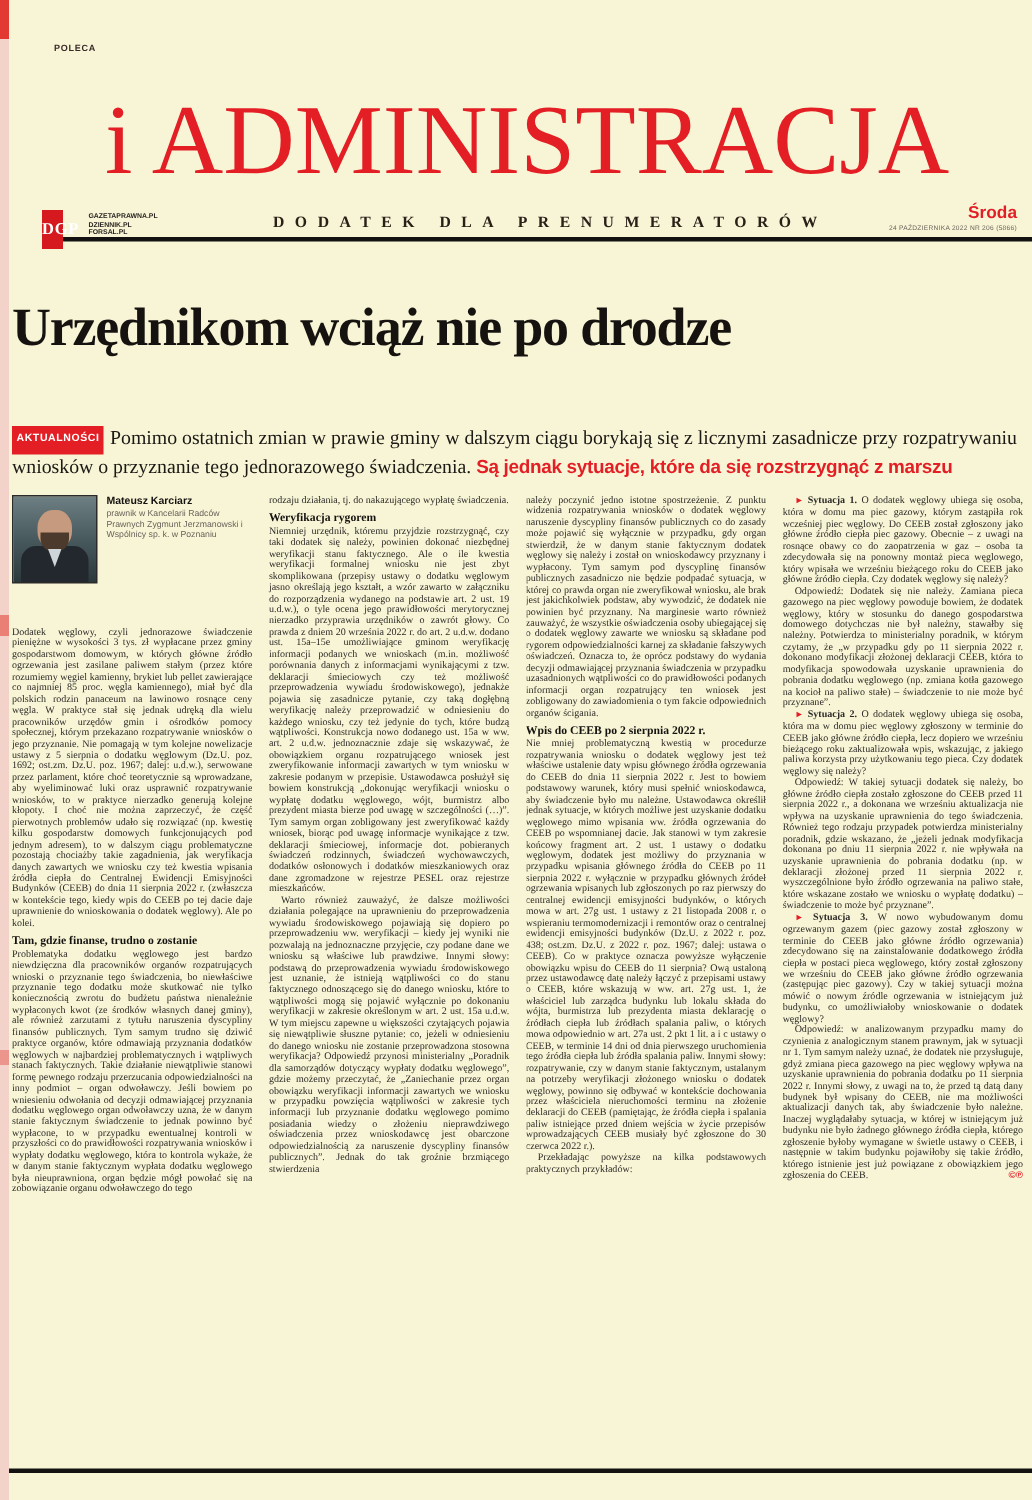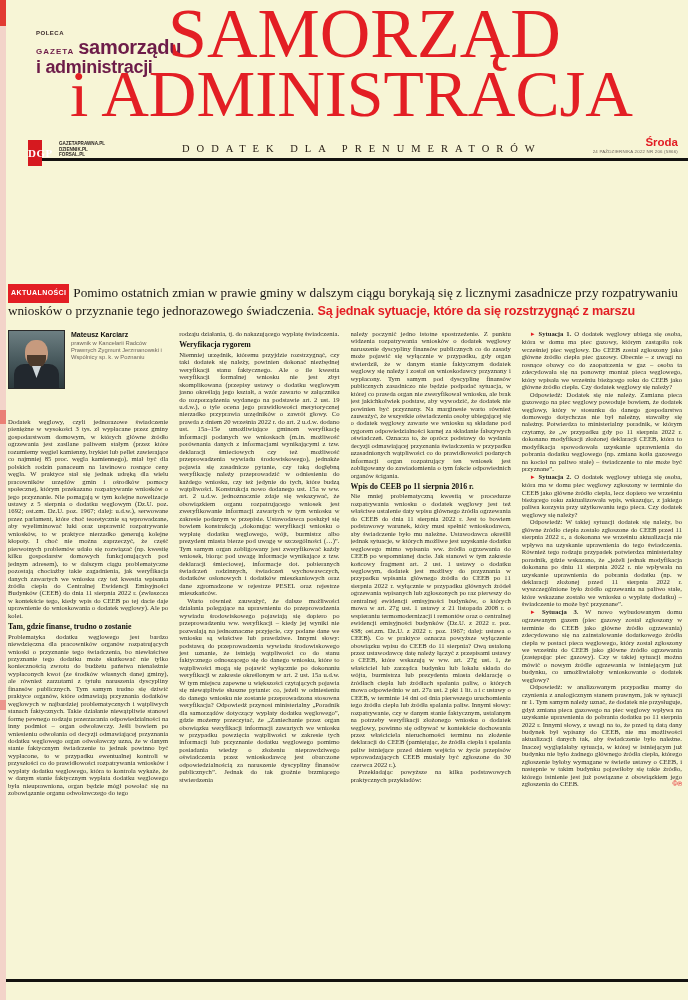--- a/index.html
+++ b/index.html
@@ -15,21 +15,21 @@
   .poleca{position:absolute;left:36px;top:30px;font-family:"Liberation Sans",sans-serif;
     font-size:6px;font-weight:bold;color:#3a2a2a;letter-spacing:.5px;}
   .gsia{position:absolute;left:36px;top:37px;color:#6d1c49;line-height:1;}
   .gsia .row1{display:flex;align-items:baseline;gap:4px;}
   .gsia .gaz{font-family:"Liberation Sans",sans-serif;font-size:8px;font-weight:bold;letter-spacing:1px;}
   .gsia .big{font-family:"Liberation Sans",sans-serif;font-weight:bold;font-size:20px;letter-spacing:-.3px;}
   .gsia .big2{font-family:"Liberation Sans",sans-serif;font-weight:bold;font-size:18px;letter-spacing:-.3px;margin-top:1px;}
   .title1,.title2{position:absolute;color:#e31e24;font-family:"Liberation Serif",serif;font-weight:400;white-space:nowrap;}
   .title1{left:168px;top:2px;font-size:70px;line-height:64px;letter-spacing:0px;}
   .title2{left:70px;top:62px;font-size:66px;line-height:64px;letter-spacing:0px;}
-  .tagline{position:absolute;left:182px;top:143px;font-size:10.5px;font-weight:normal;color:#2a2018;
+  .tagline{position:absolute;left:182px;top:143px;font-size:10.5px;font-weight:bold;color:#2a2018;
     letter-spacing:7px;white-space:nowrap;}
   .hrule{position:absolute;left:30px;right:0;top:158px;height:3px;background:#141210;}
   .dgp{position:absolute;left:28px;top:140px;width:14px;height:26px;background:#d6191f;z-index:2;
     display:flex;align-items:center;justify-content:flex-start;}
   .dgp span{color:#fff;font-family:"Liberation Serif",serif;font-weight:bold;font-size:11px;letter-spacing:.5px;}
   .dgp-sites{position:absolute;left:59px;top:141px;z-index:2;font-family:"Liberation Sans",sans-serif;
     font-size:4.6px;font-weight:bold;color:#241f1c;line-height:5.6px;}
   .day{position:absolute;right:10px;top:136px;color:#e31e24;font-family:"Liberation Sans",sans-serif;
     font-weight:bold;font-size:11.5px;text-align:right;}
   .issue{position:absolute;right:10px;top:149px;color:#6a625c;font-family:"Liberation Sans",sans-serif;
@@ -67,44 +67,36 @@
 <body>
 
 <div class="edge">
   <div class="seg" style="top:0;height:26px;"></div>
   <div class="seg" style="top:410px;height:14px;opacity:.55;"></div>
   <div class="seg" style="top:700px;height:10px;opacity:.4;"></div>
 </div>
 
 <div class="masthead">
   <div class="poleca">POLECA</div>
-  <div class="gsia">
-    <div class="row1">
-      <span class="gaz">GAZETA</span>
-      <span class="big">samorządu</span>
-    </div>
-    <div class="big2">i administracji</div>
-  </div>
-  <div class="title1">SAMORZĄD</div>
   <div class="title2">i ADMINISTRACJA</div>
   <div class="tagline">DODATEK DLA PRENUMERATORÓW</div>
   <div class="hrule"></div>
   <div class="dgp">
       <span>DGP</span>
     </div>
   <div class="dgp-sites">
     <div>GAZETAPRAWNA.PL</div>
     <div>DZIENNIK.PL</div>
     <div>FORSAL.PL</div>
   </div>
   <div class="day">Środa</div>
   <div class="issue">24 PAŹDZIERNIKA 2022 NR 206 (5866)</div>
 </div>
 
-<h1 class="headline"><br></h1>
+<h1 class="headline"><span>Urzędnikom wciąż nie po drodze</span><br></h1>
 
 <p class="lead"><span class="tag">AKTUALNOŚCI</span><span>Pomimo ostatnich zmian w prawie gminy w dalszym ciągu borykają się z licznymi zasadnicze przy rozpatrywaniu wniosków o przyznanie tego jednorazowego świadczenia. </span><span class="hl">Są jednak sytuacje, które da się rozstrzygnąć z marszu</span></p>
 
 <div class="cols">
     <div class="col">
       <div id="author-card" class="author">
   <div class="photo">
     <div class="body"></div>
           <div class="head"></div>
           <div class="beard"></div>
@@ -120,21 +112,21 @@
       <p class="bp">Problematyka dodatku węglowego jest bardzo niewdzięczna dla pracowników organów rozpatrujących wnioski o przyznanie tego świadczenia, bo niewłaściwe przyznanie tego dodatku może skutkować nie tylko koniecznością zwrotu do budżetu państwa nienależnie wypłaconych kwot (ze środków własnych danej gminy), ale również zarzutami z tytułu naruszenia dyscypliny finansów publicznych. Tym samym trudno się dziwić praktyce organów, które odmawiają przyznania dodatków węglowych w najbardziej problematycznych i wątpliwych stanach faktycznych. Takie działanie niewątpliwie stanowi formę pewnego rodzaju przerzucania odpowiedzialności na inny podmiot – organ odwoławczy. Jeśli bowiem po wniesieniu odwołania od decyzji odmawiającej przyznania dodatku węglowego organ odwoławczy uzna, że w danym stanie faktycznym świadczenie to jednak powinno być wypłacone, to w przypadku ewentualnej kontroli w przyszłości co do prawidłowości rozpatrywania wniosków i wypłaty dodatku węglowego, która to kontrola wykaże, że w danym stanie faktycznym wypłata dodatku węglowego była nieuprawniona, organ będzie mógł powołać się na zobowiązanie organu odwoławczego do tego</p>
     </div>
     <div class="col">
       <p class="bp">rodzaju działania, tj. do nakazującego wypłatę świadczenia.</p>
       <h3>Weryfikacja rygorem</h3>
       <p class="bp">Niemniej urzędnik, któremu przyjdzie rozstrzygnąć, czy taki dodatek się należy, powinien dokonać niezbędnej weryfikacji stanu faktycznego. Ale o ile kwestia weryfikacji formalnej wniosku nie jest zbyt skomplikowana (przepisy ustawy o dodatku węglowym jasno określają jego kształt, a wzór zawarto w załączniku do rozporządzenia wydanego na podstawie art. 2 ust. 19 u.d.w.), o tyle ocena jego prawidłowości merytorycznej nierzadko przyprawia urzędników o zawrót głowy. Co prawda z dniem 20 września 2022 r. do art. 2 u.d.w. dodano ust. 15a–15e umożliwiające gminom weryfikację informacji podanych we wnioskach (m.in. możliwość porównania danych z informacjami wynikającymi z tzw. deklaracji śmieciowych czy też możliwość przeprowadzenia wywiadu środowiskowego), jednakże pojawia się zasadnicze pytanie, czy taką dogłębną weryfikację należy przeprowadzić w odniesieniu do każdego wniosku, czy też jedynie do tych, które budzą wątpliwości. Konstrukcja nowo dodanego ust. 15a w ww. art. 2 u.d.w. jednoznacznie zdaje się wskazywać, że obowiązkiem organu rozpatrującego wniosek jest zweryfikowanie informacji zawartych w tym wniosku w zakresie podanym w przepisie. Ustawodawca posłużył się bowiem konstrukcją „dokonując weryfikacji wniosku o wypłatę dodatku węglowego, wójt, burmistrz albo prezydent miasta bierze pod uwagę w szczególności (…)”. Tym samym organ zobligowany jest zweryfikować każdy wniosek, biorąc pod uwagę informacje wynikające z tzw. deklaracji śmieciowej, informacje dot. pobieranych świadczeń rodzinnych, świadczeń wychowawczych, dodatków osłonowych i dodatków mieszkaniowych oraz dane zgromadzone w rejestrze PESEL oraz rejestrze mieszkańców.</p>
       <p class="bp ind">Warto również zauważyć, że dalsze możliwości działania polegające na uprawnieniu do przeprowadzenia wywiadu środowiskowego pojawiają się dopiero po przeprowadzeniu ww. weryfikacji – kiedy jej wyniki nie pozwalają na jednoznaczne przyjęcie, czy podane dane we wniosku są właściwe lub prawdziwe. Innymi słowy: podstawą do przeprowadzenia wywiadu środowiskowego jest uznanie, że istnieją wątpliwości co do stanu faktycznego odnoszącego się do danego wniosku, które to wątpliwości mogą się pojawić wyłącznie po dokonaniu weryfikacji w zakresie określonym w art. 2 ust. 15a u.d.w. W tym miejscu zapewne u większości czytających pojawia się niewątpliwie słuszne pytanie: co, jeżeli w odniesieniu do danego wniosku nie zostanie przeprowadzona stosowna weryfikacja? Odpowiedź przynosi ministerialny „Poradnik dla samorządów dotyczący wypłaty dodatku węglowego”, gdzie możemy przeczytać, że „Zaniechanie przez organ obowiązku weryfikacji informacji zawartych we wniosku w przypadku powzięcia wątpliwości w zakresie tych informacji lub przyznanie dodatku węglowego pomimo posiadania wiedzy o złożeniu nieprawdziwego oświadczenia przez wnioskodawcę jest obarczone odpowiedzialnością za naruszenie dyscypliny finansów publicznych”. Jednak do tak groźnie brzmiącego stwierdzenia</p>
     </div>
     <div class="col">
       <p class="bp">należy poczynić jedno istotne spostrzeżenie. Z punktu widzenia rozpatrywania wniosków o dodatek węglowy naruszenie dyscypliny finansów publicznych co do zasady może pojawić się wyłącznie w przypadku, gdy organ stwierdził, że w danym stanie faktycznym dodatek węglowy się należy i został on wnioskodawcy przyznany i wypłacony. Tym samym pod dyscyplinę finansów publicznych zasadniczo nie będzie podpadać sytuacja, w której co prawda organ nie zweryfikował wniosku, ale brak jest jakichkolwiek podstaw, aby wywodzić, że dodatek nie powinien być przyznany. Na marginesie warto również zauważyć, że wszystkie oświadczenia osoby ubiegającej się o dodatek węglowy zawarte we wniosku są składane pod rygorem odpowiedzialności karnej za składanie fałszywych oświadczeń. Oznacza to, że oprócz podstawy do wydania decyzji odmawiającej przyznania świadczenia w przypadku uzasadnionych wątpliwości co do prawidłowości podanych informacji organ rozpatrujący ten wniosek jest zobligowany do zawiadomienia o tym fakcie odpowiednich organów ścigania.</p>
-      <h3>Wpis do CEEB po 11 sierpnia 2016 r.</h3>
+      <h3>Wpis do CEEB po 2 sierpnia 2022 r.</h3>
       <p class="bp">Nie mniej problematyczną kwestią w procedurze rozpatrywania wniosku o dodatek węglowy jest też właściwe ustalenie daty wpisu głównego źródła ogrzewania do CEEB do dnia 11 sierpnia 2022 r. Jest to bowiem podstawowy warunek, który musi spełnić wnioskodawca, aby świadczenie było mu należne. Ustawodawca określił jednak sytuacje, w których możliwe jest uzyskanie dodatku węglowego mimo wpisania ww. źródła ogrzewania do CEEB po wspomnianej dacie. Jak stanowi w tym zakresie końcowy fragment art. 2 ust. 1 ustawy o dodatku węglowym, dodatek jest możliwy do przyznania w przypadku wpisania głównego źródła do CEEB po 11 sierpnia 2022 r. wyłącznie w przypadku głównych źródeł ogrzewania wpisanych lub zgłoszonych po raz pierwszy do centralnej ewidencji emisyjności budynków, o których mowa w art. 27g ust. 1 ustawy z 21 listopada 2008 r. o wspieraniu termomodernizacji i remontów oraz o centralnej ewidencji emisyjności budynków (Dz.U. z 2022 r. poz. 438; ost.zm. Dz.U. z 2022 r. poz. 1967; dalej: ustawa o CEEB). Co w praktyce oznacza powyższe wyłączenie obowiązku wpisu do CEEB do 11 sierpnia? Ową ustaloną przez ustawodawcę datę należy łączyć z przepisami ustawy o CEEB, które wskazują w ww. art. 27g ust. 1, że właściciel lub zarządca budynku lub lokalu składa do wójta, burmistrza lub prezydenta miasta deklarację o źródłach ciepła lub źródłach spalania paliw, o których mowa odpowiednio w art. 27a ust. 2 pkt 1 lit. a i c ustawy o CEEB, w terminie 14 dni od dnia pierwszego uruchomienia tego źródła ciepła lub źródła spalania paliw. Innymi słowy: rozpatrywanie, czy w danym stanie faktycznym, ustalanym na potrzeby weryfikacji złożonego wniosku o dodatek węglowy, powinno się odbywać w kontekście dochowania przez właściciela nieruchomości terminu na złożenie deklaracji do CEEB (pamiętając, że źródła ciepła i spalania paliw istniejące przed dniem wejścia w życie przepisów wprowadzających CEEB musiały być zgłoszone do 30 czerwca 2022 r.).</p>
       <p class="bp ind">Przekładając powyższe na kilka podstawowych praktycznych przykładów:</p>
     </div>
     <div class="col">
       <p class="bp ind"><span class="arrow">► </span><b>Sytuacja 1. </b>O dodatek węglowy ubiega się osoba, która w domu ma piec gazowy, którym zastąpiła rok wcześniej piec węglowy. Do CEEB został zgłoszony jako główne źródło ciepła piec gazowy. Obecnie – z uwagi na rosnące obawy co do zaopatrzenia w gaz – osoba ta zdecydowała się na ponowny montaż pieca węglowego, który wpisała we wrześniu bieżącego roku do CEEB jako główne źródło ciepła. Czy dodatek węglowy się należy?</p>
       <p class="bp ind">Odpowiedź: Dodatek się nie należy. Zamiana pieca gazowego na piec węglowy powoduje bowiem, że dodatek węglowy, który w stosunku do danego gospodarstwa domowego dotychczas nie był należny, stawałby się należny. Potwierdza to ministerialny poradnik, w którym czytamy, że „w przypadku gdy po 11 sierpnia 2022 r. dokonano modyfikacji złożonej deklaracji CEEB, która to modyfikacja spowodowała uzyskanie uprawnienia do pobrania dodatku węglowego (np. zmiana kotła gazowego na kocioł na paliwo stałe) – świadczenie to nie może być przyznane”.</p>
       <p class="bp ind"><span class="arrow">► </span><b>Sytuacja 2. </b>O dodatek węglowy ubiega się osoba, która ma w domu piec węglowy zgłoszony w terminie do CEEB jako główne źródło ciepła, lecz dopiero we wrześniu bieżącego roku zaktualizowała wpis, wskazując, z jakiego paliwa korzysta przy użytkowaniu tego pieca. Czy dodatek węglowy się należy?</p>
       <p class="bp ind">Odpowiedź: W takiej sytuacji dodatek się należy, bo główne źródło ciepła zostało zgłoszone do CEEB przed 11 sierpnia 2022 r., a dokonana we wrześniu aktualizacja nie wpływa na uzyskanie uprawnienia do tego świadczenia. Również tego rodzaju przypadek potwierdza ministerialny poradnik, gdzie wskazano, że „jeżeli jednak modyfikacja dokonana po dniu 11 sierpnia 2022 r. nie wpływała na uzyskanie uprawnienia do pobrania dodatku (np. w deklaracji złożonej przed 11 sierpnia 2022 r. wyszczególnione było źródło ogrzewania na paliwo stałe, które wskazane zostało we wniosku o wypłatę dodatku) – świadczenie to może być przyznane”.</p>
       <p class="bp ind"><span class="arrow">► </span><b>Sytuacja 3. </b>W nowo wybudowanym domu ogrzewanym gazem (piec gazowy został zgłoszony w terminie do CEEB jako główne źródło ogrzewania) zdecydowano się na zainstalowanie dodatkowego źródła ciepła w postaci pieca węglowego, który został zgłoszony we wrześniu do CEEB jako główne źródło ogrzewania (zastępując piec gazowy). Czy w takiej sytuacji można mówić o nowym źródle ogrzewania w istniejącym już budynku, co umożliwiałoby wnioskowanie o dodatek węglowy?</p>
       <p class="bp ind">Odpowiedź: w analizowanym przypadku mamy do czynienia z analogicznym stanem prawnym, jak w sytuacji nr 1. Tym samym należy uznać, że dodatek nie przysługuje, gdyż zmiana pieca gazowego na piec węglowy wpływa na uzyskanie uprawnienia do pobrania dodatku po 11 sierpnia 2022 r. Innymi słowy, z uwagi na to, że przed tą datą dany budynek był wpisany do CEEB, nie ma możliwości aktualizacji danych tak, aby świadczenie było należne. Inaczej wyglądałaby sytuacja, w której w istniejącym już budynku nie było żadnego głównego źródła ciepła, którego zgłoszenie byłoby wymagane w świetle ustawy o CEEB, i następnie w takim budynku pojawiłoby się takie źródło, którego istnienie jest już powiązane z obowiązkiem jego zgłoszenia do CEEB.<span class="endmark">©℗</span></p>

